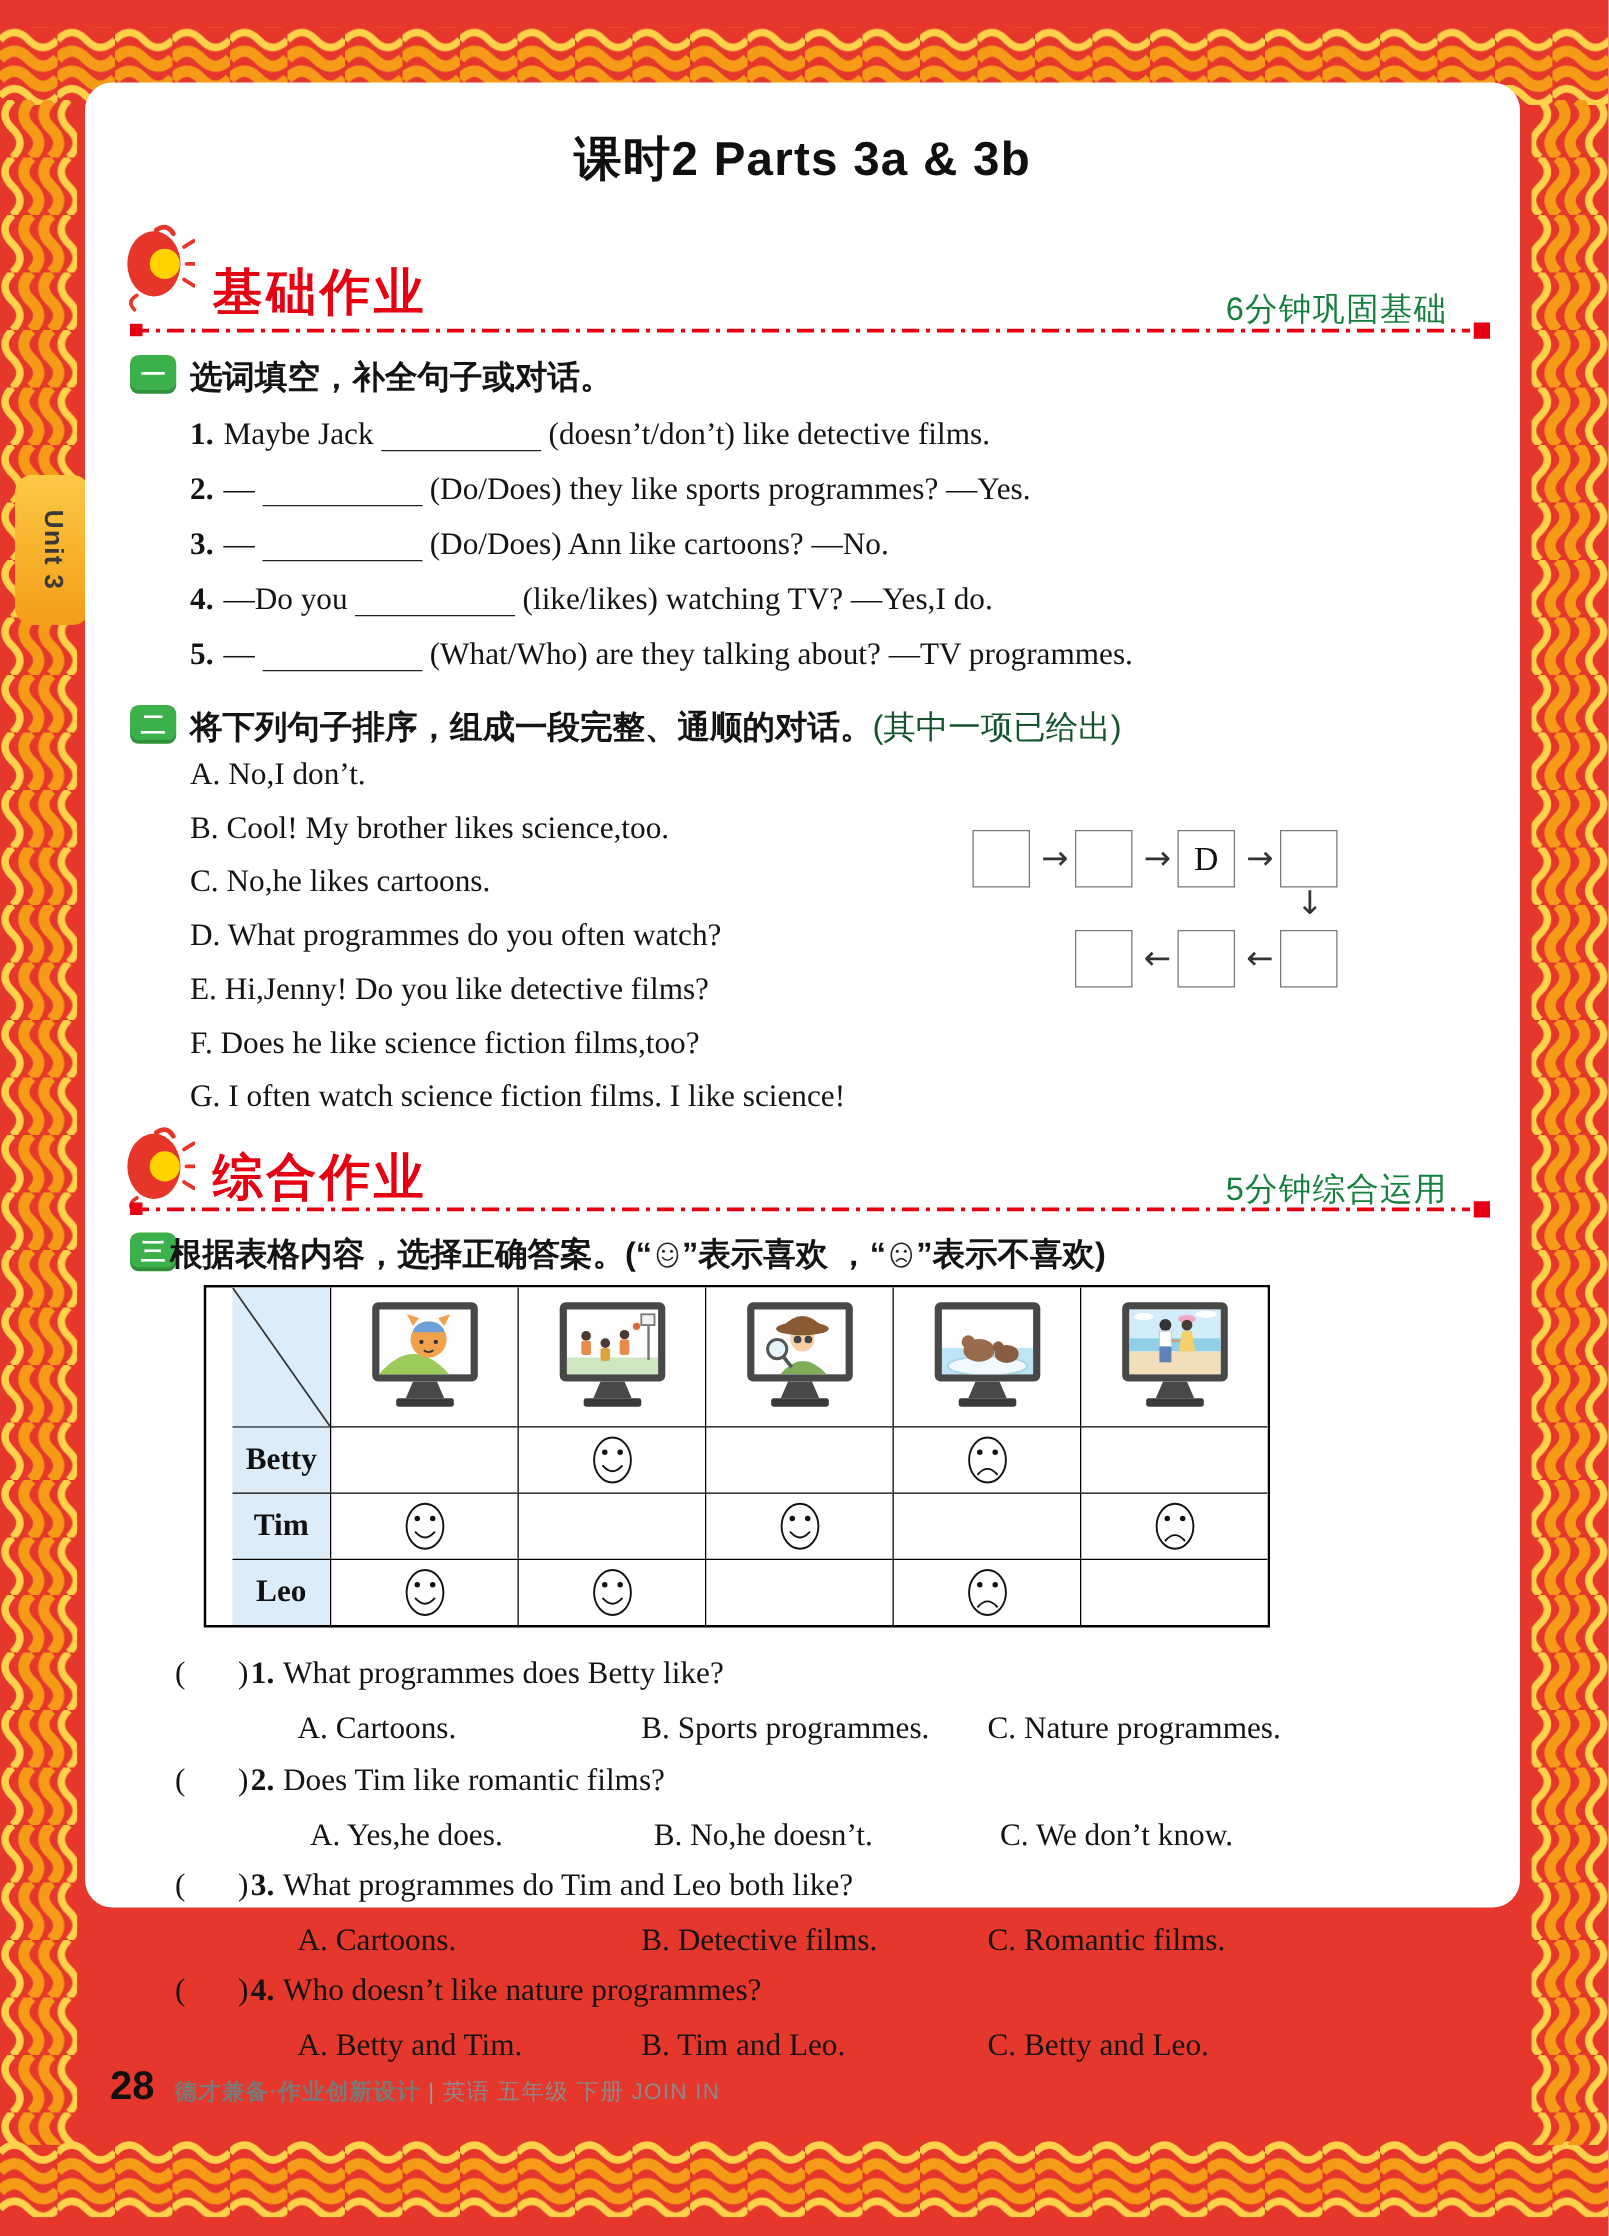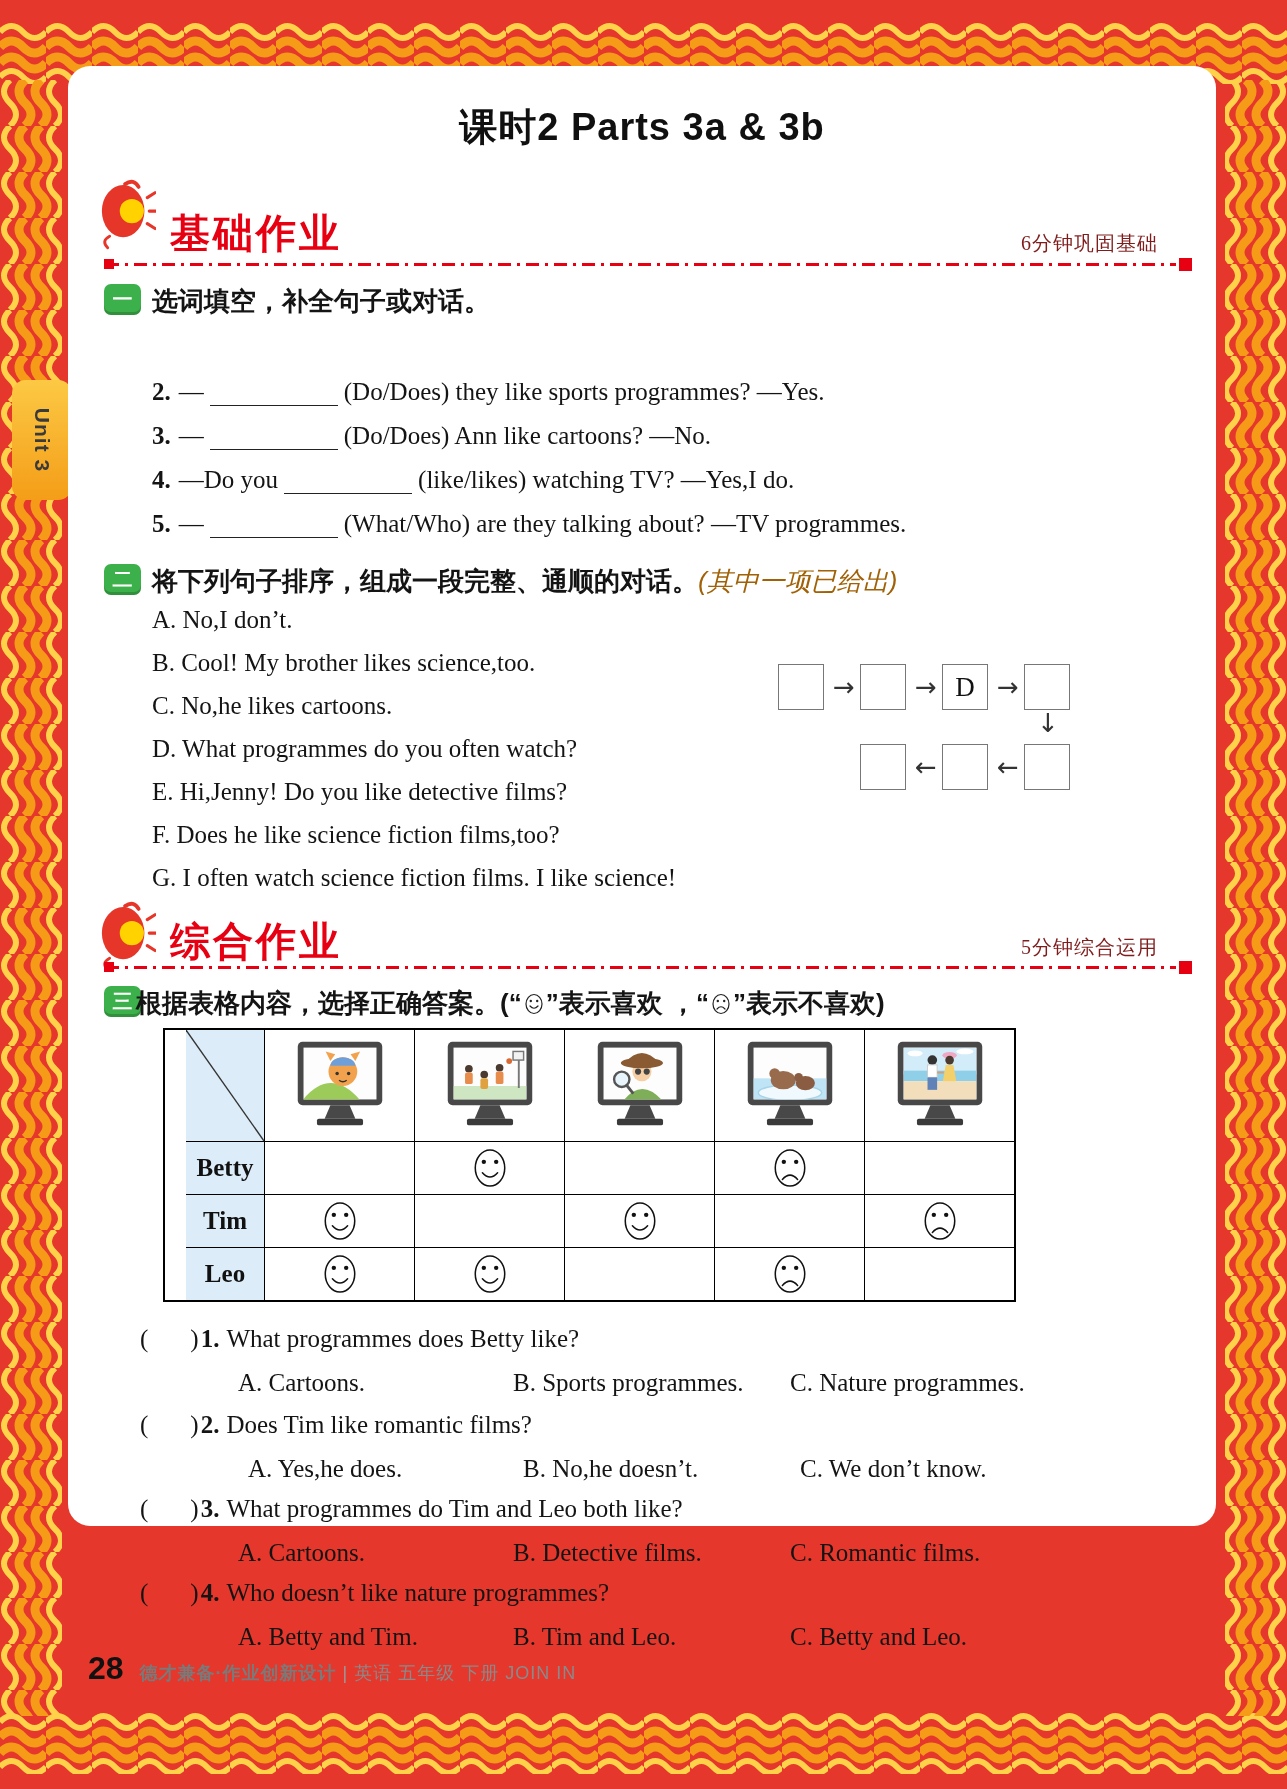--- a/index.html
+++ b/index.html
@@ -10,31 +10,31 @@
         border-radius:22px;z-index:2;}
   .unit-tab{position:absolute;left:12px;top:380px;width:60px;height:120px;z-index:1;
             background:linear-gradient(180deg,#fcc944,#f49d18);border-radius:14px;
             display:flex;align-items:center;justify-content:center;}
   .unit-tab span{transform:rotate(90deg);white-space:nowrap;font-size:21px;font-weight:700;
                  color:#3a3a3a;letter-spacing:1px;}
   .title{position:absolute;top:36px;left:0;width:100%;text-align:center;font-size:38px;
          font-weight:700;color:#101010;letter-spacing:1px;}
   .mascot{position:absolute;width:58px;height:72px;}
   .sec-title{position:absolute;font-size:40px;font-weight:700;color:#e60012;letter-spacing:3px;}
-  .sec-note{position:absolute;font-family:Liberation Serif, serif;font-size:20px;
-            color:#7f1d1d;letter-spacing:1px;}
+  .sec-note{position:absolute;font-family:Liberation Sans, sans-serif;font-size:26px;
+            color:#15803d;letter-spacing:1px;}
   .dashline{position:absolute;height:3px;
             background:repeating-linear-gradient(90deg,#e60012 0 13px,transparent 13px 19px,#e60012 19px 22px,transparent 22px 28px);}
   .dashline::before{content:"";position:absolute;left:-2px;top:-4px;width:10px;height:10px;background:#e60012;}
   .dashline::after{content:"";position:absolute;right:-16px;top:-5px;width:13px;height:13px;background:#e60012;}
   .badge{position:absolute;width:37px;height:31px;background:#3cb04a;border-radius:7px;color:#fff;
          font-size:20px;font-weight:700;display:flex;align-items:center;justify-content:center;
          box-shadow:inset 0 -3px 0 rgba(0,0,0,.18);}
   .instr{position:absolute;font-size:26px;font-weight:700;color:#141414;white-space:nowrap;}
-  .instr .note{font-weight:400;color:#a16207;font-style:italic;}
+  .instr .note{font-weight:400;color:#14532d;}
   .miniface{vertical-align:-4px;margin:0 1px;}
   .serif{font-family:"Liberation Serif","DejaVu Serif",serif;font-size:25px;color:#141414;white-space:nowrap;}
   .item{position:absolute;}
   .inum{margin-right:8px;}
   .blank{display:inline-block;width:128px;height:26px;border-bottom:1.7px solid #222;
          margin:0 6px;vertical-align:-6px;}
   .sort-diagram{position:absolute;left:710px;top:598px;width:300px;height:130px;}
   .sbox{position:absolute;width:44px;height:44px;border:1.6px solid #777;background:#fff;
         display:flex;align-items:center;justify-content:center;
         font-family:"Liberation Serif",serif;font-size:27px;color:#111;}
@@ -114,20 +114,23 @@
         </g>
       </svg>
     </div>
     <div class="sec-title" style="left:102px;top:140px;">基础作业</div>
     <div class="sec-note" style="right:58px;top:164px;">6分钟巩固基础</div>
     <div class="dashline" style="left:38px;right:40px;top:197px;"></div>
 
     <div class="badge" style="left:36px;top:218px;">一</div>
     <div class="instr" style="left:84px;top:218px;">选词填空，补全句子或对话。</div>
 
+    <div class="item serif" style="left:84px;top:268px;">
+      <b class="inum">1.</b><span>Maybe Jack</span><span class="blank"></span><span>(doesn’t/don’t) like detective films.</span>
+    </div>
     <div class="item serif" style="left:84px;top:312px;">
       <b class="inum">2.</b><span>—</span><span class="blank"></span><span>(Do/Does) they like sports programmes?  —Yes.</span>
     </div>
     <div class="item serif" style="left:84px;top:356px;">
       <b class="inum">3.</b><span>—</span><span class="blank"></span><span>(Do/Does) Ann like cartoons?  —No.</span>
     </div>
     <div class="item serif" style="left:84px;top:400px;">
       <b class="inum">4.</b><span>—Do you</span><span class="blank"></span><span>(like/likes) watching TV?  —Yes,I do.</span>
     </div>
     <div class="item serif" style="left:84px;top:444px;">

